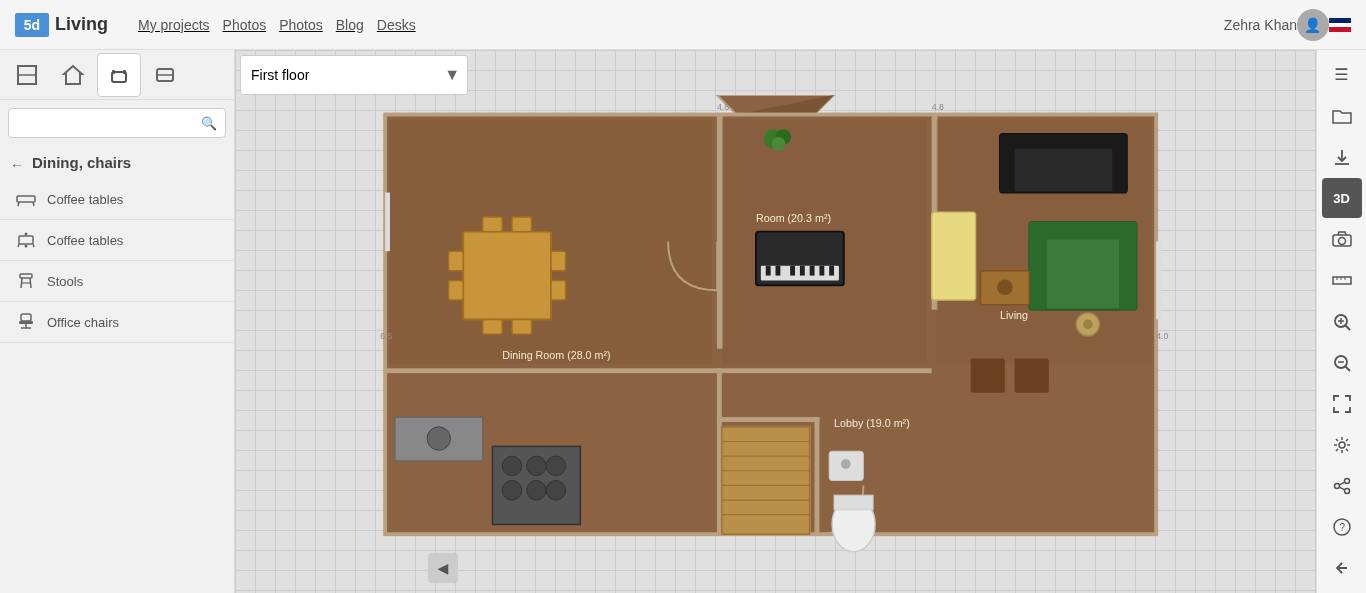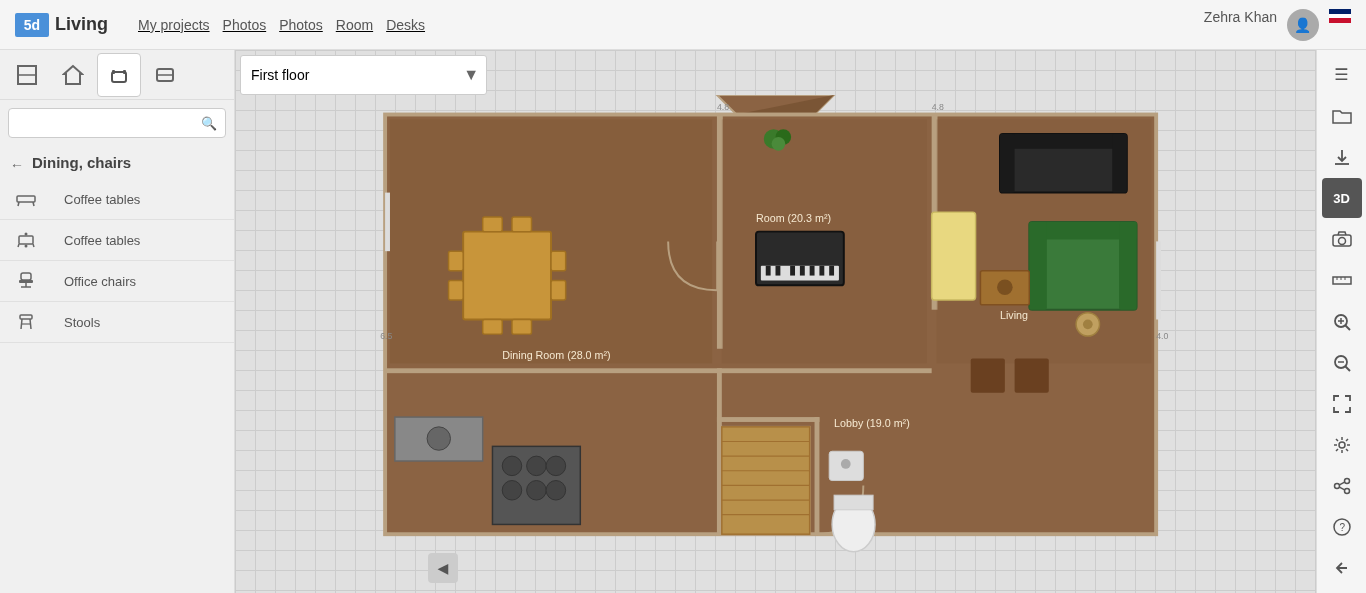--- a/index.html
+++ b/index.html
@@ -42,22 +42,21 @@
       text-decoration: underline;
     }
     .nav-link {
       font-size: 14px;
       color: #555;
       cursor: pointer;
       text-decoration: none;
     }
     .nav-right {
       display: flex;
-      align-items: flex-start;
-      gap: 10px;
+      align-items: center;
     }
     .user-name { font-size: 14px; color: #555; }
     .avatar {
       width: 32px;
       height: 32px;
       border-radius: 50%;
       background: #aaa;
       display: flex;
       align-items: center;
       justify-content: center;
@@ -107,21 +106,21 @@
       border-radius: 4px;
       display: flex;
       align-items: center;
       justify-content: center;
       cursor: pointer;
       font-size: 18px;
       color: #666;
     }
     .tool-icon.active { background: #fff; border: 1px solid #ccc; }
     .floor-select {
-      width: 247px;
+      width: 228px;
       height: 40px;
       padding: 0 10px;
       font-size: 14px;
       background: #fff;
       border: 1px solid #ccc;
       border-radius: 3px;
       appearance: none;
       cursor: pointer;
     }
 
@@ -158,21 +157,21 @@
       font-weight: bold;
       color: #444;
       cursor: pointer;
     }
     .back-arrow { color: #666; font-size: 14px; }
 
     
     .category-item {
       display: flex;
       align-items: center;
-      gap: 27px;
+      gap: 10px;
       padding: 9px 15px;
       font-size: 13px;
       color: #555;
       cursor: pointer;
       border-bottom: 1px solid #e0e0e0;
     }
     .cat-icon {
       width: 22px;
       height: 22px;
       display: flex;
@@ -253,21 +252,21 @@
 
 <div class="navbar">
   <div class="logo">
     <div class="logo-icon">5d</div>
     <span>Living</span>
   </div>
   <div class="nav-links">
     <a class="nav-link">My projects</a>
     <a class="nav-link">Photos</a>
     <a class="nav-link">Photos</a>
-    <a class="nav-link">Room</a>
+    <a class="nav-link">Blog</a>
     <a class="nav-link">Desks</a>
   </div>
   <div class="nav-right">
     <span class="user-name">Zehra Khan</span>
     <div class="avatar">👤</div>
     <div class="flag"></div>
   </div>
 </div>
 
 <div class="main-layout">
@@ -328,39 +327,39 @@
             <line x1="3" y1="12" x2="2" y2="15" stroke="#666" stroke-width="1.5"></line>
             <line x1="17" y1="12" x2="18" y2="15" stroke="#666" stroke-width="1.5"></line>
             <circle cx="10" cy="2" r="1.5" fill="#666"></circle>
             <circle cx="10" cy="14" r="1.5" fill="#666"></circle>
           </svg>
       </div>
       <span>Coffee tables</span>
     </div>
     <div class="category-item">
       <div class="cat-icon">
+        <svg width="20" height="16" viewBox="0 0 20 16">
+            <rect x="4" y="1" width="12" height="4" rx="1" fill="none" stroke="#666" stroke-width="1.5"></rect>
+            <line x1="6" y1="5" x2="5" y2="15" stroke="#666" stroke-width="1.5"></line>
+            <line x1="14" y1="5" x2="15" y2="15" stroke="#666" stroke-width="1.5"></line>
+            <line x1="5" y1="10" x2="15" y2="10" stroke="#666" stroke-width="1.2"></line>
+          </svg>
+      </div>
+      <span>Stools</span>
+    </div>
+    <div class="category-item">
+      <div class="cat-icon">
         <svg width="20" height="18" viewBox="0 0 20 18">
             <rect x="5" y="1" width="10" height="7" rx="2" fill="none" stroke="#666" stroke-width="1.5"></rect>
             <rect x="3" y="8" width="14" height="3" rx="1" fill="#666"></rect>
             <line x1="10" y1="11" x2="10" y2="15" stroke="#666" stroke-width="1.5"></line>
             <line x1="5" y1="15" x2="15" y2="15" stroke="#666" stroke-width="1.5"></line>
           </svg>
       </div>
       <span>Office chairs</span>
-    </div>
-    <div class="category-item">
-      <div class="cat-icon">
-        <svg width="20" height="16" viewBox="0 0 20 16">
-            <rect x="4" y="1" width="12" height="4" rx="1" fill="none" stroke="#666" stroke-width="1.5"></rect>
-            <line x1="6" y1="5" x2="5" y2="15" stroke="#666" stroke-width="1.5"></line>
-            <line x1="14" y1="5" x2="15" y2="15" stroke="#666" stroke-width="1.5"></line>
-            <line x1="5" y1="10" x2="15" y2="10" stroke="#666" stroke-width="1.2"></line>
-          </svg>
-      </div>
-      <span>Stools</span>
     </div>
   </div>
 
   <div class="canvas-area" style="position:relative;">
     <div class="grid-bg"></div>
 
     <div style="position:absolute; top:5px; left:5px; z-index:10;">
       <div style="position:relative; display:inline-block;">
         <select class="floor-select">
           <option>First floor</option>

